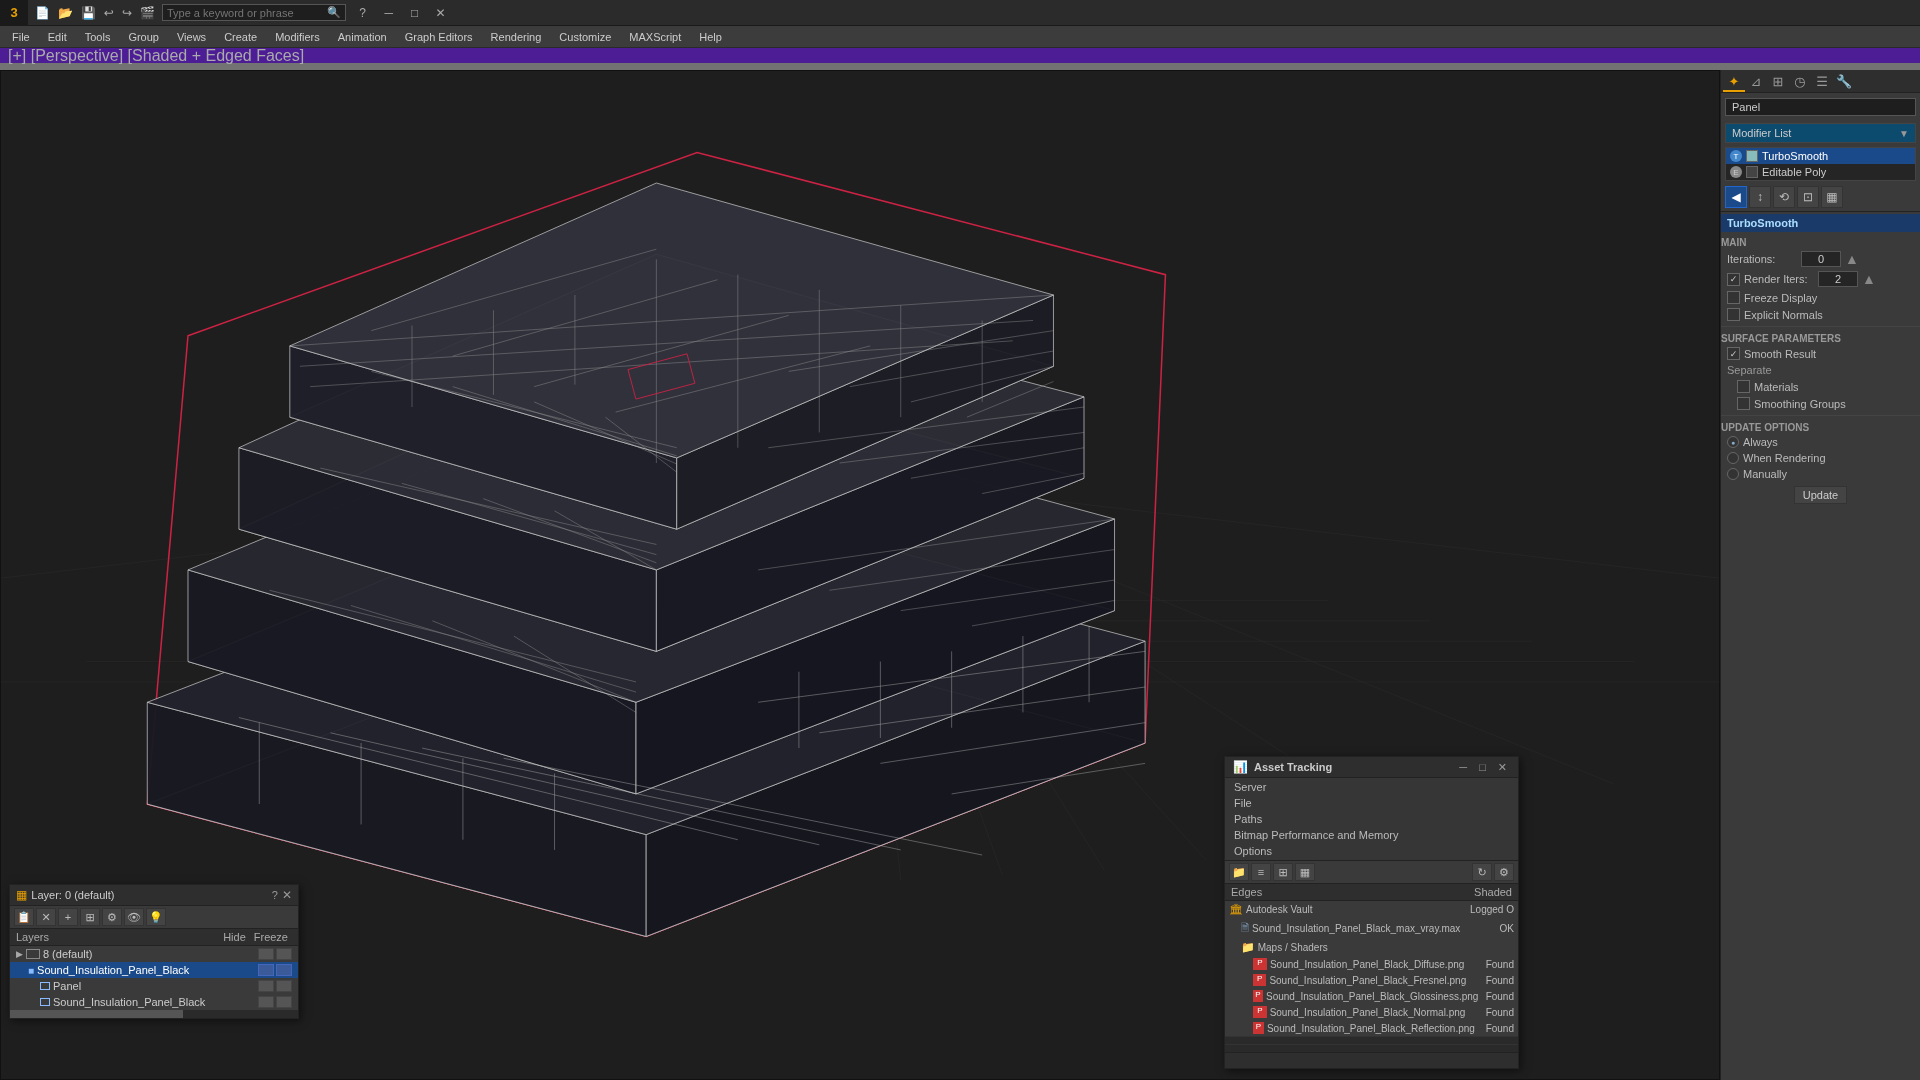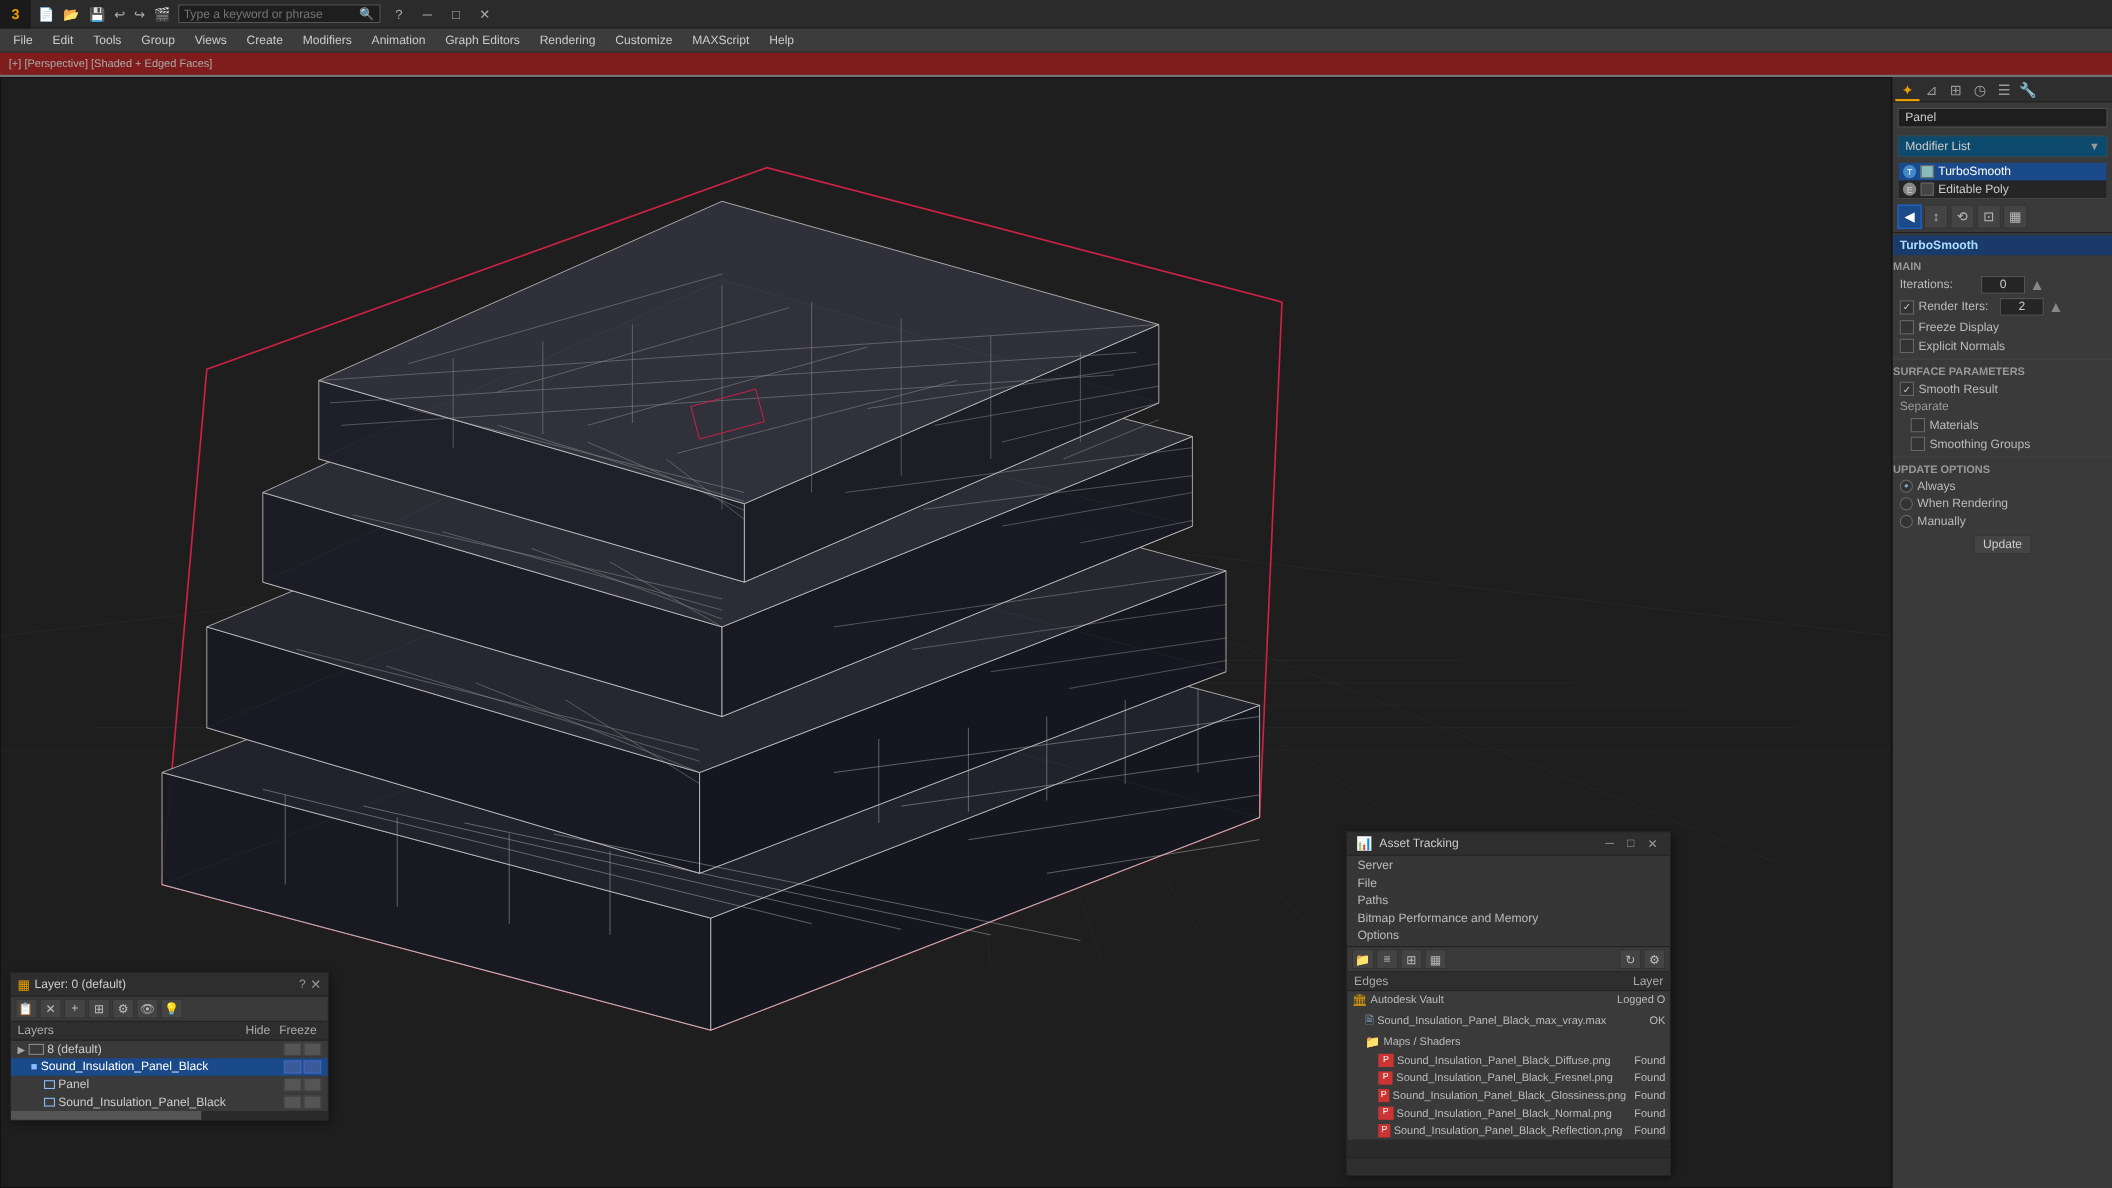--- a/index.html
+++ b/index.html
@@ -21,22 +21,22 @@
 
     
     #menu-bar {
       height: 22px; background: #3c3c3c; display: flex; align-items: center;
       border-bottom: 1px solid #2a2a2a; padding: 0 4px; gap: 2px;
     }
     #menu-bar .menu-item { padding: 2px 8px; cursor: pointer; font-size: 11px; color: #ccc; }
 
     
     #viewport-label {
-      height: 22px; background: #7f1d1d; display: flex; align-items: center;
-      padding: 0 8px; border-bottom: 2px solid #737373; font-size: 10px; color: #aaa;
+      height: 22px; background: #4c1d95; display: flex; align-items: center;
+      padding: 0 8px; border-bottom: 7px solid #737373; font-size: 16px; color: #aaa;
     }
 
     
     #main-content { display: flex; height: calc(1080px - 26px - 22px - 22px); }
 
     
     #viewport {
       flex: 1; background: #1e1e1e; position: relative; overflow: hidden;
       border: 1px solid #111;
     }
@@ -139,21 +139,21 @@
     
     #asset-panel {
       position: absolute; bottom: 10px; right: 200px; width: 295px; background: #3a3a3a;
       border: 1px solid #222; box-shadow: 2px 2px 8px rgba(0,0,0,0.5);
     }
     #asset-panel .panel-header {
       background: #2e2e2e; display: flex; align-items: center; padding: 3px 8px;
       border-bottom: 1px solid #222; gap: 6px;
     }
     #asset-panel .panel-header .panel-icon { color: #e8a000; font-size: 12px; }
-    #asset-panel .panel-header .panel-title { flex: 1; font-size: 11px; color: #ccc; font-weight: normal; }
+    #asset-panel .panel-header .panel-title { flex: 1; font-size: 11px; color: #ccc; font-weight: bold; }
     #asset-panel .panel-header .ctrl-btn { cursor: pointer; color: #999; font-size: 11px; padding: 0 3px; }
 
     .asset-menubar { display: flex; padding: 2px 4px; gap: 2px; background: #363636; border-bottom: 1px solid #222; flex-direction: column; }
     .asset-menu-item { font-size: 11px; color: #bbb; padding: 1px 5px; cursor: pointer; }
 
     .asset-toolbar { display: flex; align-items: center; padding: 2px 4px; gap: 2px; border-bottom: 1px solid #222; }
     .asset-tool-btn { width: 20px; height: 18px; background: #444; border: 1px solid #333; display: flex; align-items: center; justify-content: center; cursor: pointer; font-size: 11px; color: #bbb; }
 
     .asset-table-header { display: flex; padding: 2px 6px; background: #2e2e2e; border-bottom: 1px solid #222; font-size: 11px; color: #aaa; }
     .asset-table-header .col-name { flex: 1; }
@@ -451,21 +451,21 @@
         <div class="asset-tool-btn">📁</div>
         <div class="asset-tool-btn">≡</div>
         <div class="asset-tool-btn">⊞</div>
         <div class="asset-tool-btn">▦</div>
         <div style="flex:1;"></div>
         <div class="asset-tool-btn">↻</div>
         <div class="asset-tool-btn">⚙</div>
       </div>
       <div class="asset-table-header">
         <span class="col-name">Edges</span>
-        <span class="col-status">Layer</span>
+        <span class="col-status">Shaded</span>
       </div>
 
       <div class="asset-row">
         <span style="color:#e8a000; font-size:11px; margin-right:3px;">🏛</span>
         <span class="file-name">Autodesk Vault</span>
         <span class="file-status">Logged O</span>
       </div>
       <div class="asset-row">
         <span style="margin-left:12px;"></span>
         <span style="color:#88aacc; font-size:10px; margin-right:3px;">🗎</span>

